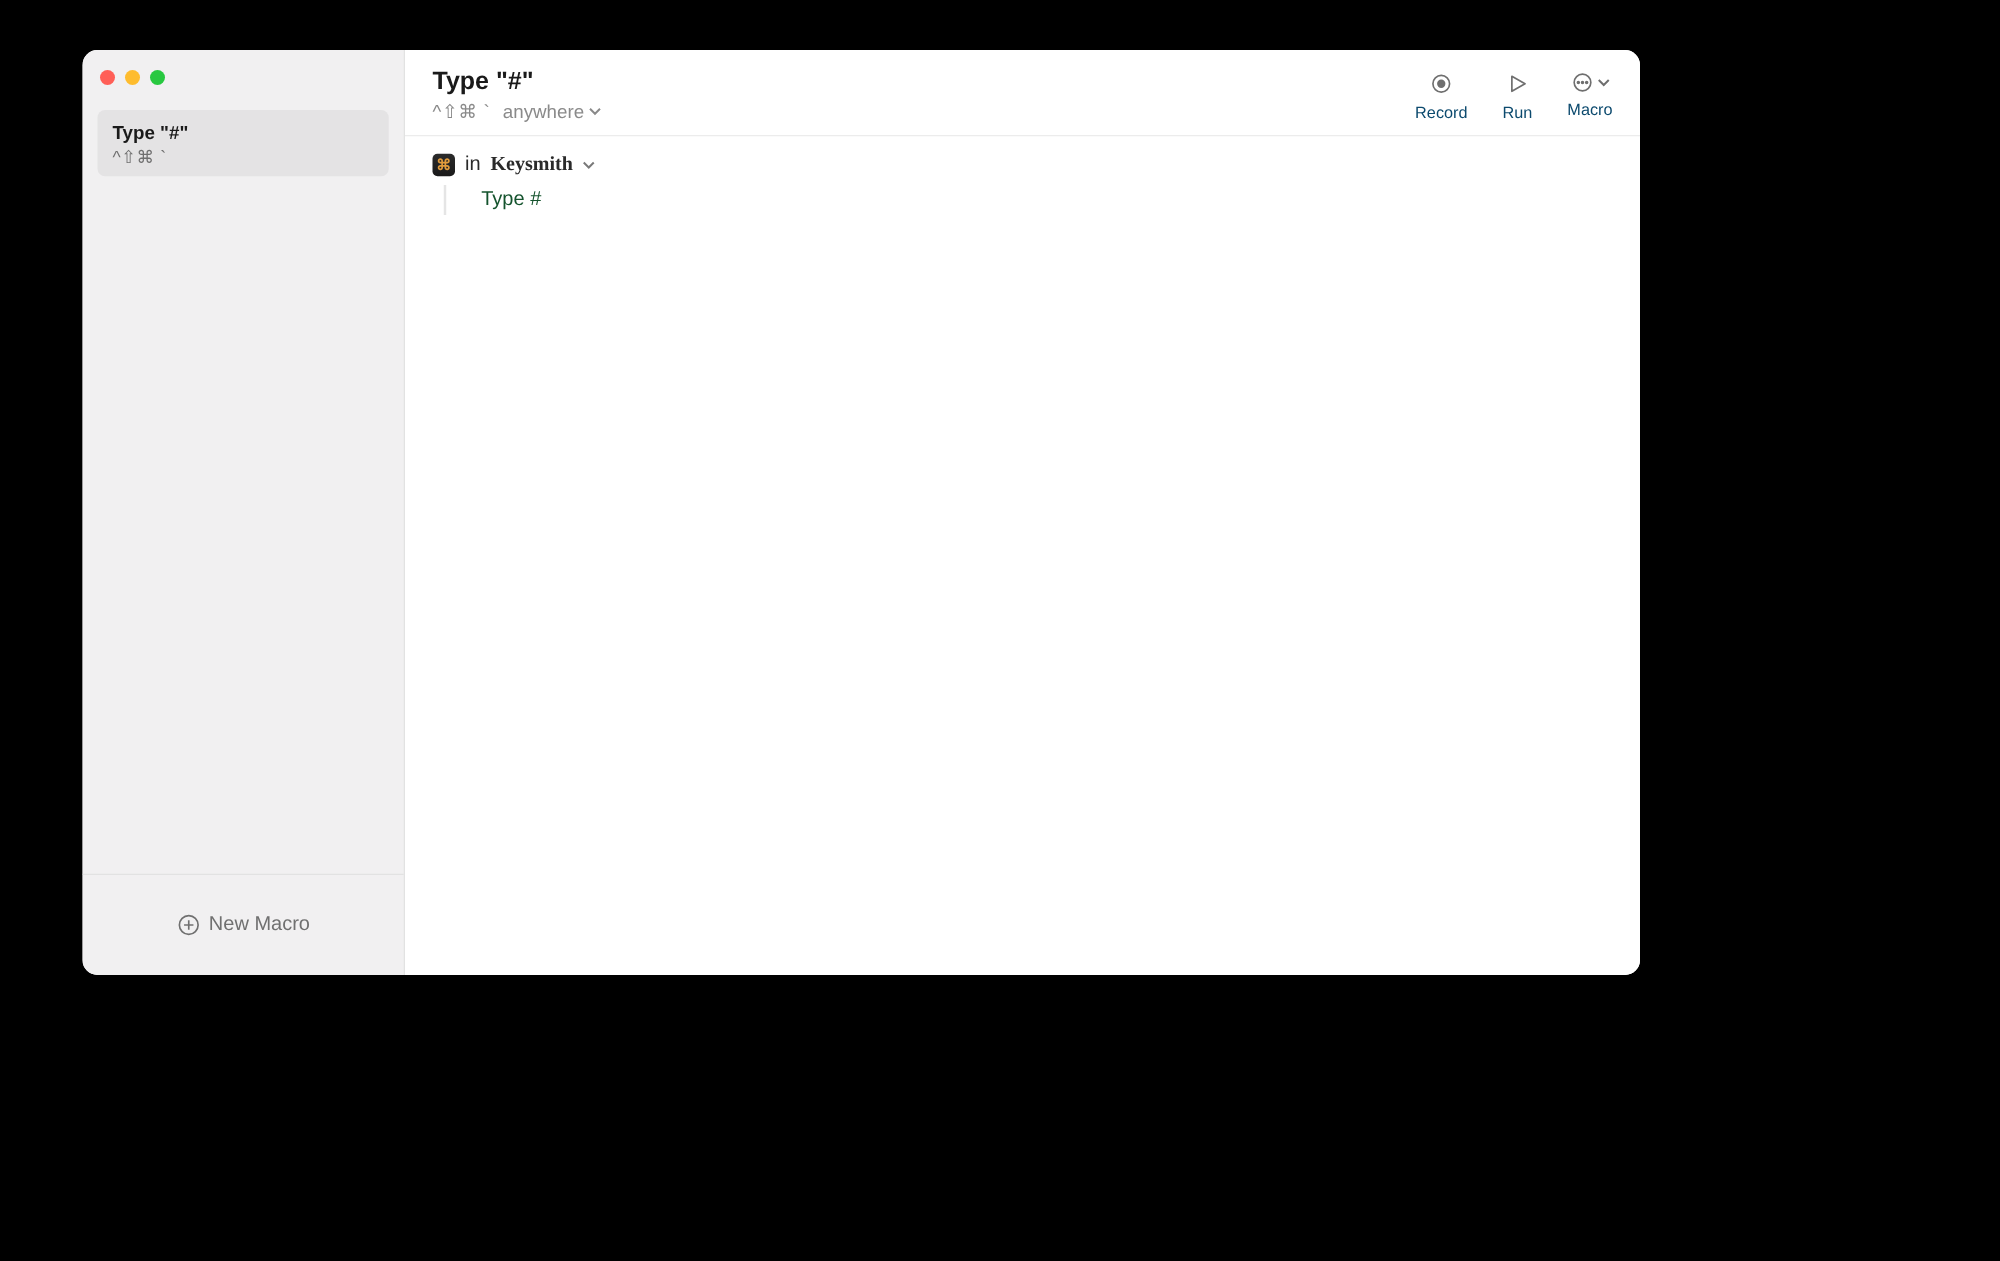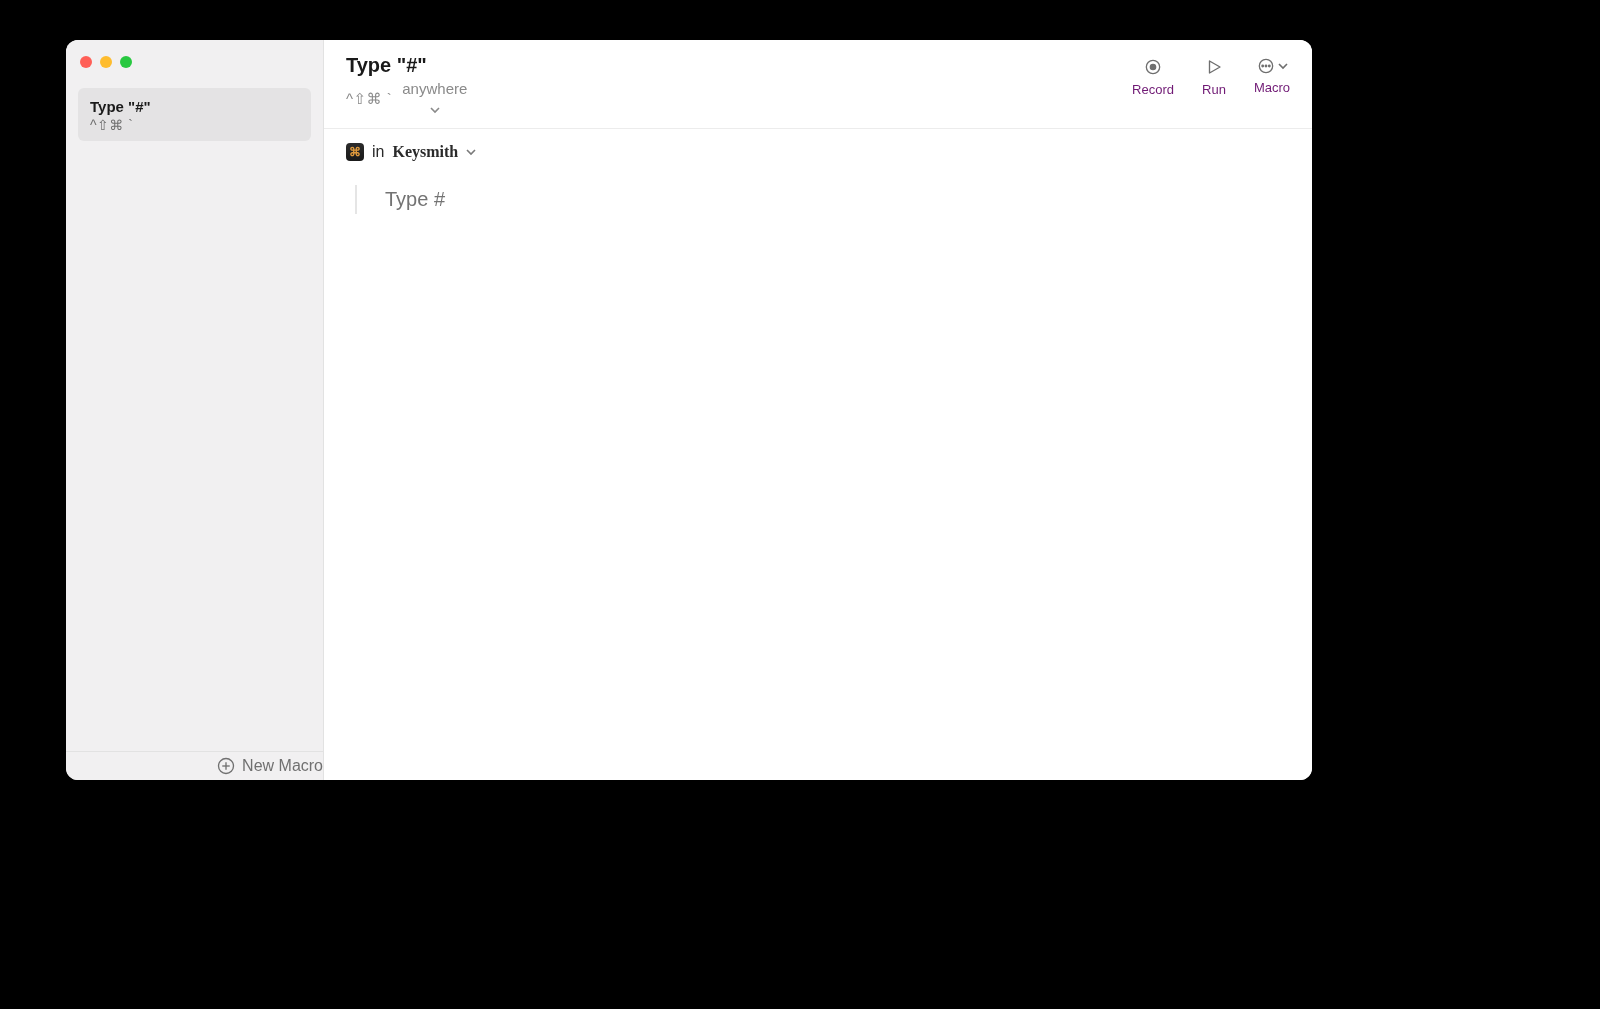--- a/index.html
+++ b/index.html
@@ -58,23 +58,23 @@
     color: #1a1a1a;
   }
   .macro-item .shortcut {
     font-size: 14px;
     color: #6f6f6f;
     margin-top: 2px;
     letter-spacing: 0.5px;
   }
   .sidebar-footer {
     border-top: 1px solid #e2e2e2;
-    padding: 4px 0;
-    display: flex;
-    justify-content: flex-end;
+    padding: 30px 0;
+    display: flex;
+    justify-content: center;
     align-items: center;
     gap: 6px;
     cursor: pointer;
     color: #707070;
   }
   .sidebar-footer svg { display: block; }
   .sidebar-footer .label {
     font-size: 16px;
     font-weight: 500;
   }
@@ -103,35 +103,34 @@
     gap: 10px;
     font-size: 15px;
     color: #8a8a8a;
   }
   .header-left .sub .shortcut { letter-spacing: 0.5px; }
   .header-left .sub .scope {
     display: inline-flex;
     align-items: center;
     gap: 4px;
     cursor: pointer;
-    flex-direction: column;
   }
   .header-actions {
     display: flex;
     align-items: flex-start;
     gap: 28px;
     margin-top: 2px;
   }
   .action {
     display: flex;
     flex-direction: column;
     align-items: center;
     gap: 4px;
     cursor: pointer;
-    color: #701a75;
+    color: #0c4a6e;
   }
   .action .icon-wrap {
     width: 22px; height: 22px;
     display: flex; align-items: center; justify-content: center;
   }
   .action .label { font-size: 13px; }
   .action.more .icon-row {
     display: flex; align-items: center; gap: 2px;
   }
   .content {
@@ -149,26 +148,26 @@
   .app-icon {
     width: 18px; height: 18px;
     border-radius: 4px;
     background: linear-gradient(180deg,#2b2b2b,#1a1a1a);
     display: flex; align-items: center; justify-content: center;
     font-size: 12px; color: #e09a3c; font-weight: 700;
   }
   .step-header .app-name { font-weight: 600; font-family: Liberation Serif, serif; }
   .step-header .chev { color: #7a7a7a; cursor: pointer; display: inline-flex; }
   .step-body {
-    margin-top: 24px;
+    margin-top: 7px;
     margin-left: 9px;
     border-left: 2px solid #e5e5e5;
     padding: 3px 0 3px 28px;
-    font-size: 20px;
-    color: #737373;
+    font-size: 16px;
+    color: #14532d;
   }
   .chev-down {
     width: 10px; height: 10px;
   }
 </style>
 </head>
 <body>
 
 <div class="window">
 

